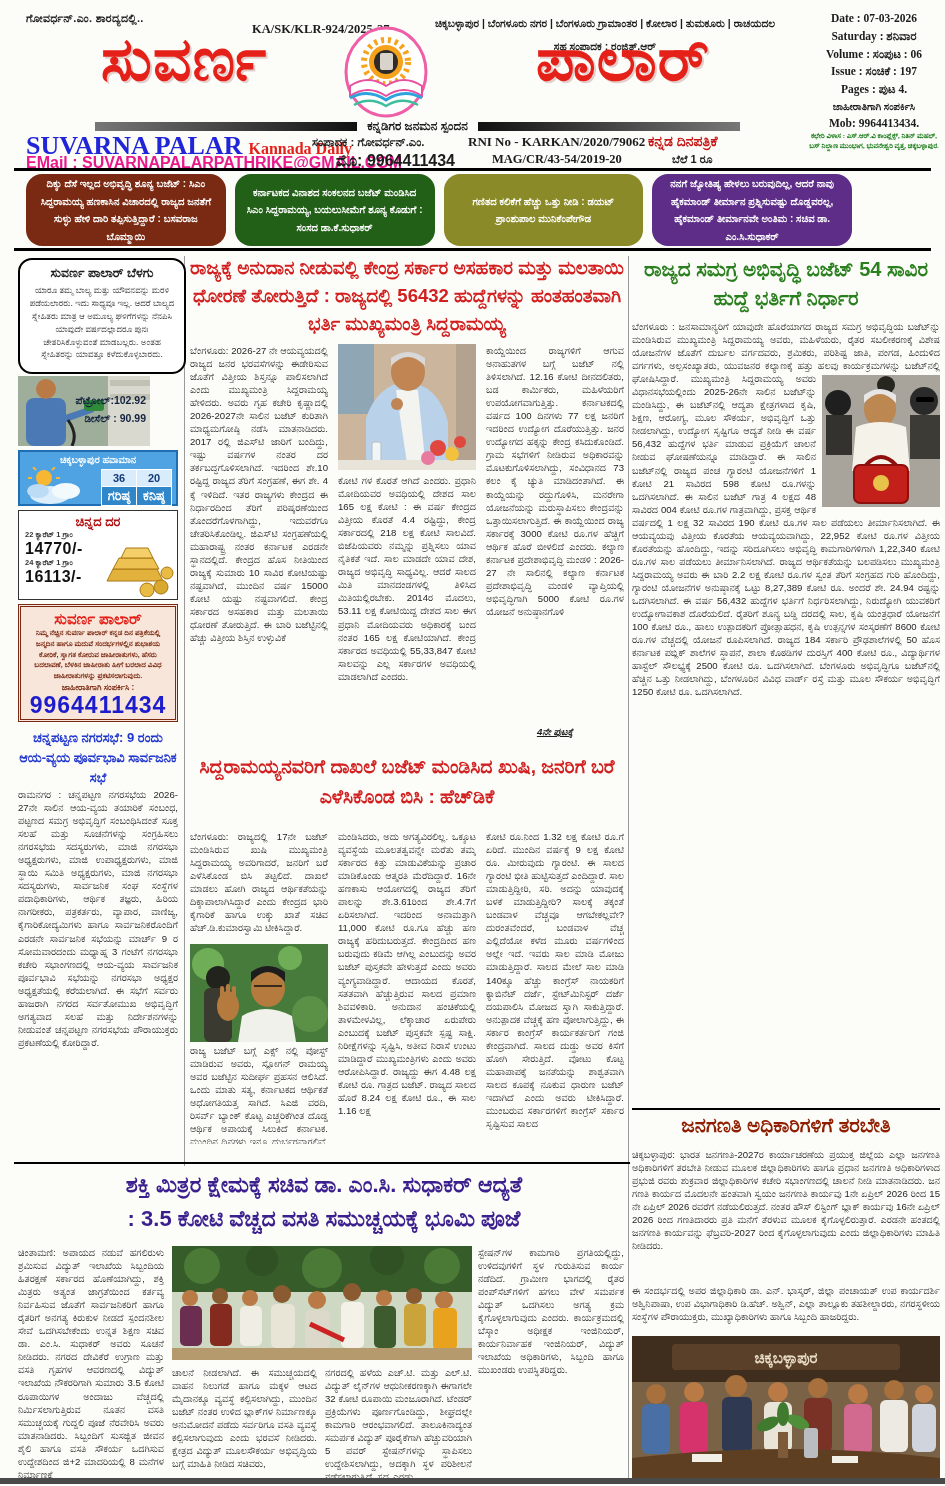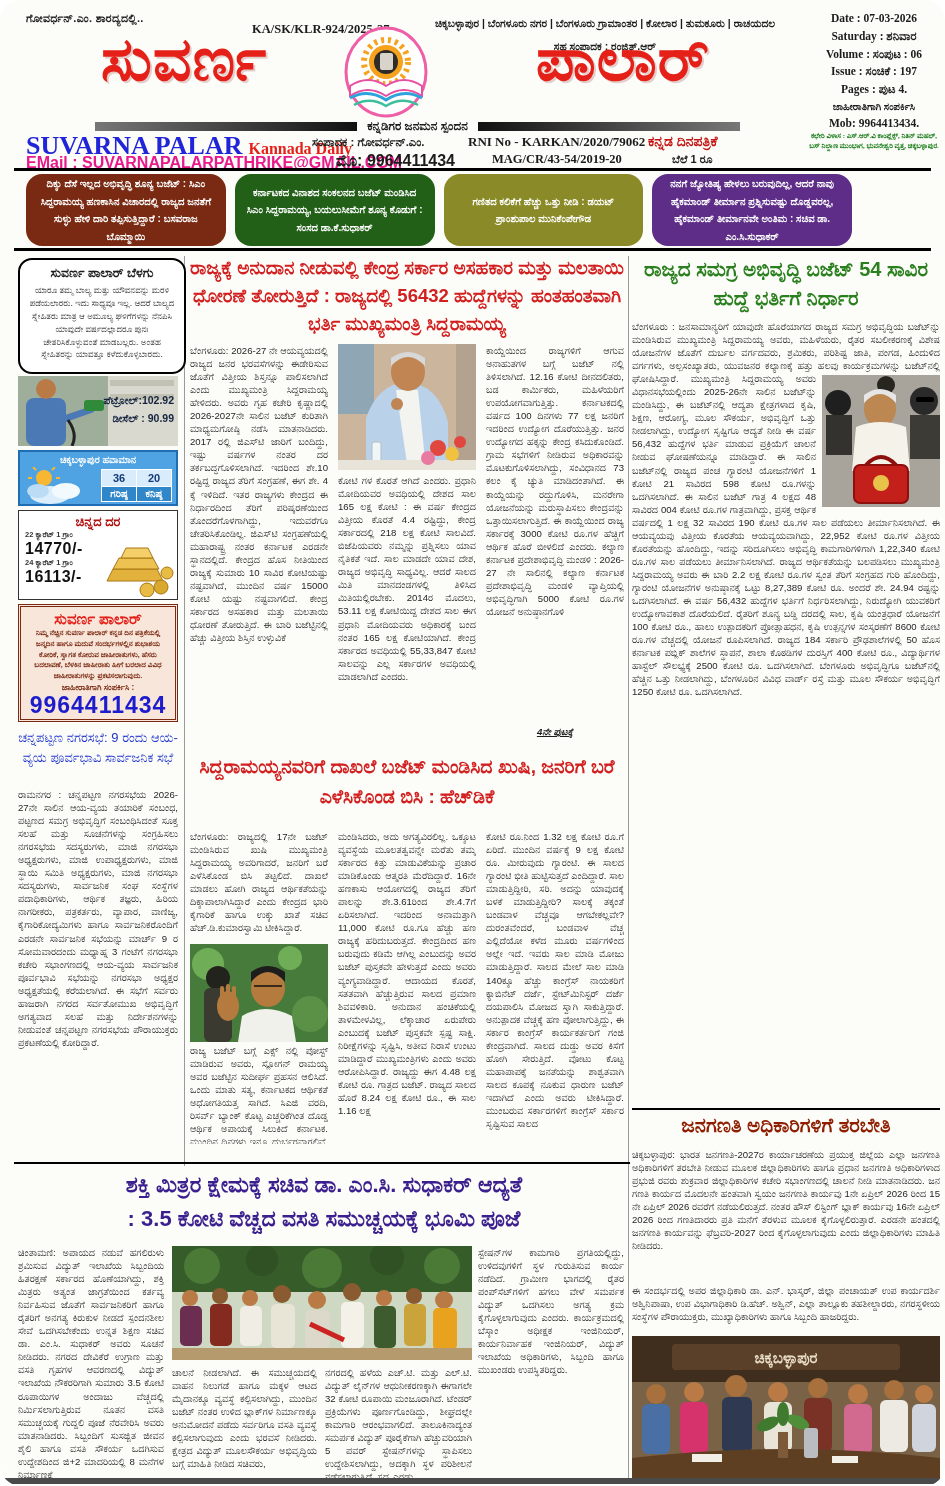--- a/index.html
+++ b/index.html
@@ -1,17 +1,17 @@
 <!DOCTYPE html>
 <html><head>
 <meta charset="utf-8">
 <style>
   html,body{margin:0;padding:0;}
   body{width:945px;font-family:"Liberation Sans","DejaVu Sans",sans-serif;}
-  .page{position:relative;width:945px;height:1486px;background:#fcfcf8;overflow:hidden;color:#1c1c1c;border-radius:21px;}
+  .page{position:relative;width:945px;height:1486px;background:#fcfcf8;overflow:hidden;color:#1c1c1c;}
   .abs{position:absolute;}
   .body-txt{font-size:9.6px;line-height:1.36;text-align:justify;overflow:hidden;color:#262626;}
   .rule{position:absolute;background:#000;}
   .vline{position:absolute;width:1px;background:#9a9a9a;}
   
   .credit{left:26px;top:12px;font-size:11px;font-weight:bold;letter-spacing:.3px;}
   .regno{left:252px;top:22px;font-size:12.5px;font-weight:bold;font-family:"Liberation Serif",serif;}
   .editions{left:400px;top:17px;width:410px;font-size:10.5px;font-weight:bold;text-align:center;}
   .coeditor{left:480px;top:40px;width:250px;font-size:10.5px;font-weight:bold;text-align:center;}
   .mast-title{top:26px;font-size:60px;font-weight:bold;color:#e42019;letter-spacing:1px;text-shadow:2px 2px 0 rgba(120,0,0,.18);font-family:"Liberation Serif",serif;}
@@ -39,31 +39,31 @@
   .qbox{left:18px;top:258px;width:148px;height:100px;border:2px solid #000;border-radius:14px;padding:6px 8px;background:#fff;}
   .qtitle{font-size:12.5px;font-weight:bold;text-align:center;margin-bottom:3px;}
   .qtext{font-size:8.6px;text-align:center;line-height:1.5;color:#333;}
   .photo{overflow:hidden;background:#ccc;}
   .fuel-txt{position:absolute;right:4px;top:16px;text-align:right;font-size:10.5px;font-weight:bold;color:#14233f;line-height:1.7;}
   .wbox{left:18px;top:450px;width:160px;height:56px;background:#4fa3e3;border:2px solid #1f6db3;box-sizing:border-box;}
   .wtitle{font-size:9.5px;font-weight:bold;color:#fff;text-align:center;margin-top:2px;}
   .wtable{position:absolute;right:4px;top:17px;border-collapse:collapse;}
   .wtable td{border:1px solid #fff;text-align:center;font-weight:bold;margin-left:24px;}
   .wnum{background:#d9ecfb;color:#123a77;font-size:11px;width:32px;height:14px;}
-  .wlab{background:#2f86c9;color:#fff;font-size:10px;height:12px;}
+  .wlab{background:#2f86c9;color:#fff;font-size:13px;height:12px;}
   .gbox{left:18px;top:510px;width:160px;height:90px;background:#fff;border:1.5px solid #333;box-sizing:border-box;padding:3px 6px;}
   .gtitle{font-size:13px;font-weight:bold;color:#b01010;text-align:center;}
   .glab{font-size:7.5px;font-weight:bold;color:#333;}
   .gprice{font-size:16px;font-weight:bold;color:#111;letter-spacing:.5px;}
   .adbox{left:18px;top:604px;width:160px;height:118px;background:#f8e6da;border:3px double #7a2a12;box-sizing:border-box;text-align:center;padding:3px 5px;}
   .adtitle{font-size:15px;font-weight:bold;color:#e42019;}
   .adbody{font-size:7.2px;font-weight:bold;color:#7a2a12;line-height:1.5;}
   .adcontact{font-size:8.2px;font-weight:bold;color:#7a2a12;margin-top:1px;}
   .adphone{font-size:23px;font-weight:bold;color:#1c1ccc;letter-spacing:1px;line-height:1.1;}
-  .side-head{left:18px;top:728px;width:160px;font-size:13px;font-weight:normal;color:#1f35cf;text-align:center;line-height:1.55;}
+  .side-head{left:18px;top:728px;width:160px;font-size:13px;font-weight:bold;color:#1f35cf;text-align:center;line-height:1.55;}
   .side-body{left:18px;top:788px;width:160px;height:378px;}
   
   .c-head1{left:190px;top:254px;width:434px;font-size:18.5px;font-weight:bold;color:#d21f1f;text-align:center;line-height:1.5;}
   .c-body1{left:190px;top:344px;width:434px;height:400px;display:flex;gap:10px;}
   .c-col{width:138px;height:100%;}
   .c-head2{left:190px;top:752px;width:434px;font-size:19px;font-weight:bold;color:#d21f1f;text-align:center;line-height:1.6;}
   .c-body2{left:190px;top:830px;width:434px;height:318px;display:flex;gap:10px;}
   .cont-mark{display:block;text-align:center;font-style:italic;font-weight:bold;text-decoration:underline;font-size:9.6px;}
   
   .r-head{left:632px;top:255px;width:308px;font-size:20px;font-weight:bold;color:#2a7f1e;text-align:center;line-height:1.45;}
@@ -149,21 +149,21 @@
   <div class="rule" style="left:14px;top:248px;width:917px;height:3px;"></div>
 
   <div class="vline" style="left:184px;top:256px;height:910px;"></div>
   <div class="vline" style="left:628px;top:256px;height:1222px;"></div>
 
   <div class="abs qbox">
     <div class="qtitle">ಸುವರ್ಣ ಪಾಲಾರ್ ಬೆಳಗು</div>
     <div class="qtext">ಯಾರೂ ತಮ್ಮ ಬಾಲ್ಯ ಮತ್ತು ಯೌವನವನ್ನು ಮರಳಿ ಪಡೆಯಲಾರರು. ಇದು ಸಾಧ್ಯವೂ ಇಲ್ಲ. ಆದರೆ ಬಾಲ್ಯದ ಸ್ನೇಹಿತರು ಮಾತ್ರ ಆ ಅಮೂಲ್ಯ ಘಳಿಗೆಗಳನ್ನು ನೆನಪಿಸಿ ಯಾವುದೇ ವರ್ಷದಲ್ಲಾದರೂ ಪುನಃ ಚೇತರಿಸಿಕೊಳ್ಳುವಂತೆ ಮಾಡಬಲ್ಲರು. ಅಂತಹ ಸ್ನೇಹಿತರನ್ನು ಯಾವತ್ತೂ ಕಳೆದುಕೊಳ್ಳಬಾರದು.</div>
   </div>
 
-  <div class="abs photo" style="left:18px;top:376px;width:160px;height:70px;">
+  <div class="abs photo" style="left:18px;top:376px;width:132px;height:70px;">
     <svg width="160" height="70" viewBox="0 0 160 70">
       <rect width="90" height="70" fill="#9fae9b"></rect>
         <rect x="90" width="70" height="70" fill="#d9d9cf"></rect>
       <rect x="92" y="4" width="64" height="6" fill="#c2c2b4"></rect>
         <rect x="92" y="18" width="64" height="6" fill="#c2c2b4"></rect>
       <rect x="8" y="22" width="40" height="48" rx="8" fill="#4a79b5"></rect>
       <circle cx="28" cy="13" r="10" fill="#b97a45"></circle>
       <path d="M44 40 L74 30 L76 36 L48 46 Z" fill="#4a79b5"></path>
       <path d="M50 44 Q60 58 54 70" stroke="#222" stroke-width="3" fill="none"></path>
       <rect x="66" y="24" width="20" height="11" rx="3" fill="#2f8a3a"></rect>

